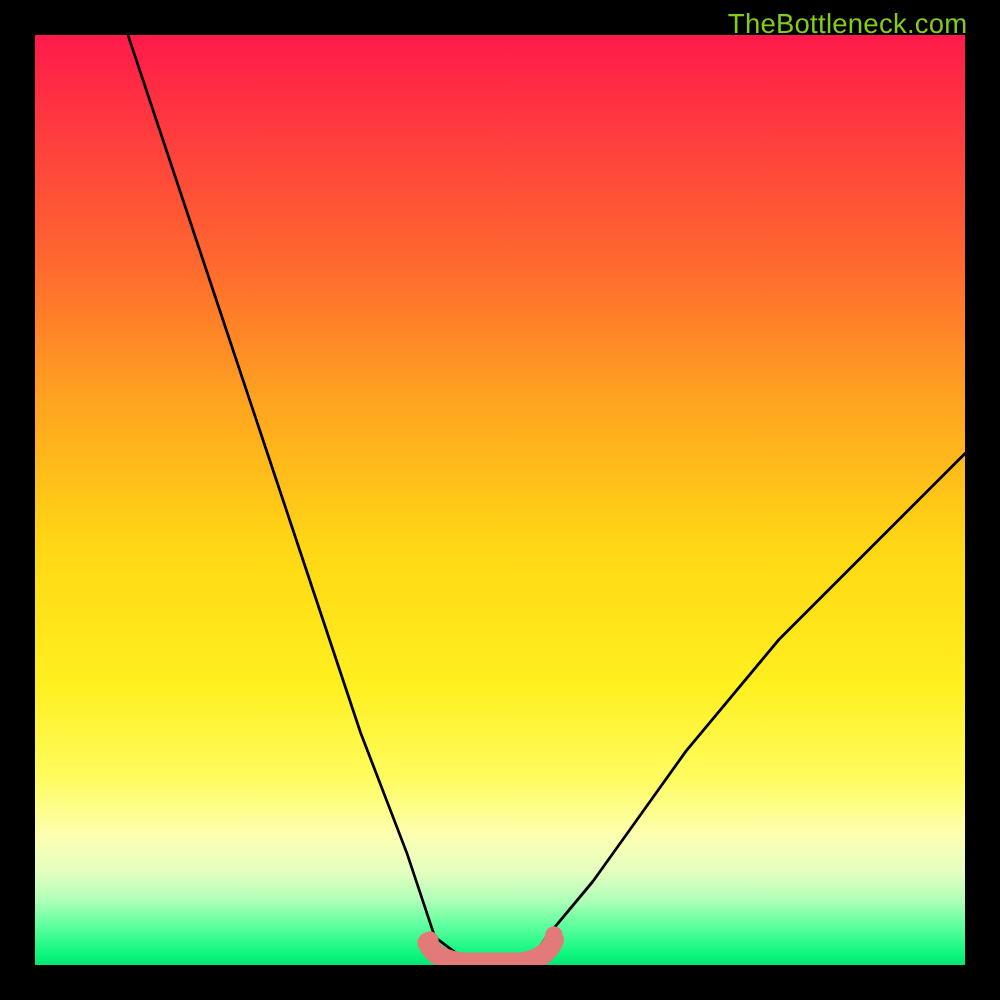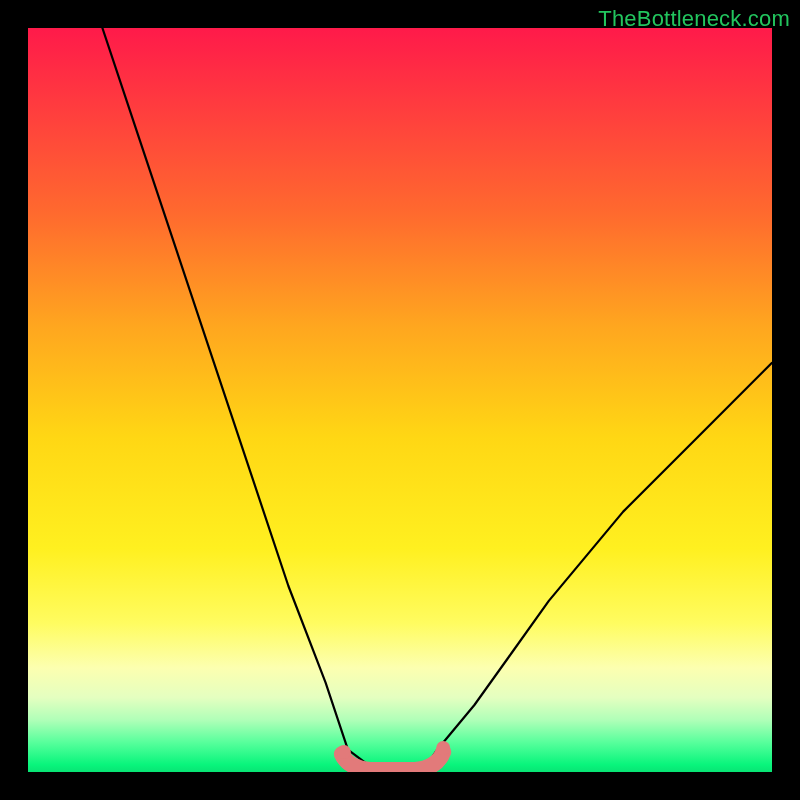--- a/index.html
+++ b/index.html
@@ -44,24 +44,24 @@
       #08e474 100%
     );
   }
   .curve {
     position: absolute;
     left: 0; top: 0;
   }
   .watermark {
     position: absolute;
     top: 6px;
-    right: 10px;
+    right: 26px;
     font-family: Arial, Helvetica, sans-serif;
     font-size: 22px;
-    color: #22c55e;
+    color: #84cc16;
     letter-spacing: 0.2px;
   }
 </style>
 </head>
 <body>
 
 <div class="outer">
   <div class="watermark">TheBottleneck.com</div>
   <div class="plot">
     <div class="gradient"></div>

